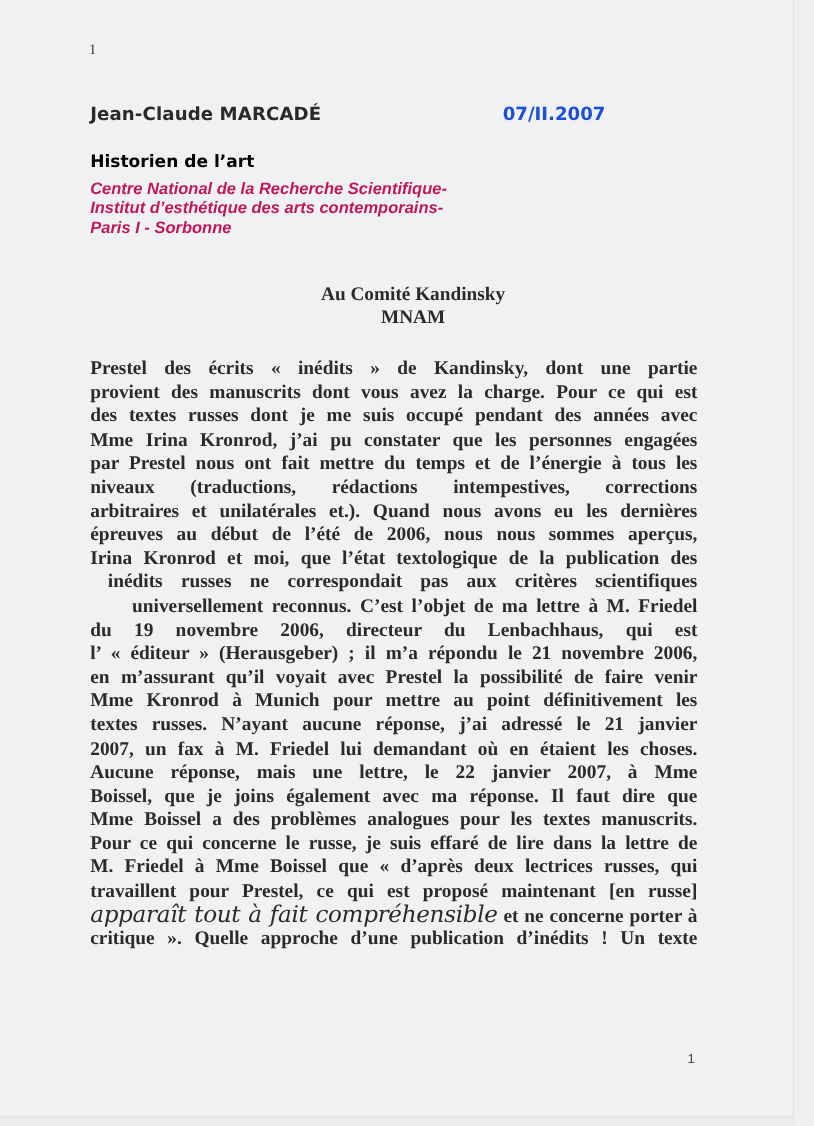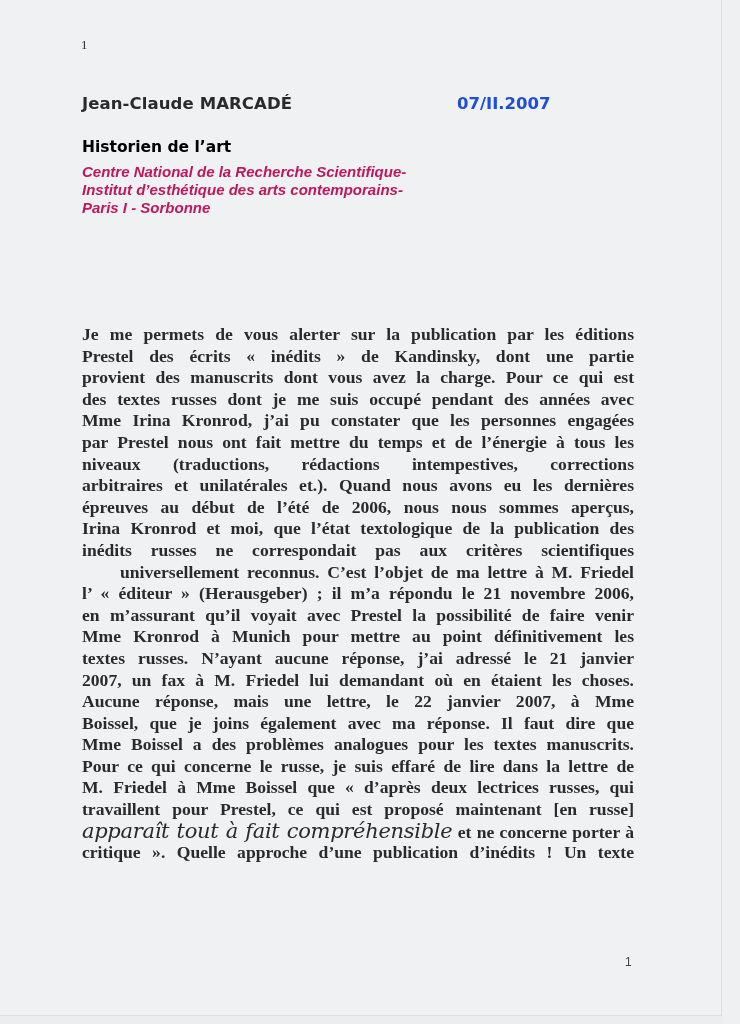--- a/index.html
+++ b/index.html
@@ -132,35 +132,39 @@
   <div class="author-name">Jean-Claude MARCADÉ</div>
   <div class="date">07/II.2007</div>
   <div class="author-title">Historien de l’art</div>
 
   <div class="affiliation">
     <div>Centre National de la Recherche Scientifique-</div>
     <div>Institut d’esthétique des arts contemporains-</div>
     <div>Paris I - Sorbonne</div>
   </div>
 
+  <div class="recipient">
+    <div>Au Comité Kandinsky</div>
+    <div>MNAM</div>
+  </div>
 
   <div class="body-text">
     <div id="body-lines">
-        <span class="line" style="display: block;"><span style="white-space: nowrap;">Je me permets de vous alerter sur la publication par les éditions</span></span>
         <span class="line" style="display: block;"><span style="white-space: nowrap;">Prestel des écrits « inédits » de Kandinsky, dont une partie</span></span>
         <span class="line" style="display: block;"><span style="white-space: nowrap;">provient des manuscrits dont vous avez la charge. Pour ce qui est</span></span>
         <span class="line" style="display: block;"><span style="white-space: nowrap;">des textes russes dont je me suis occupé pendant des années avec</span></span>
         <span class="line" style="display: block;"><span style="white-space: nowrap;">Mme Irina Kronrod, j’ai pu constater que les personnes engagées</span></span>
         <span class="line" style="display: block;"><span style="white-space: nowrap;">par Prestel nous ont fait mettre du temps et de l’énergie à tous les</span></span>
         <span class="line" style="display: block;"><span style="white-space: nowrap;">niveaux (traductions, rédactions intempestives, corrections</span></span>
         <span class="line" style="display: block;"><span style="white-space: nowrap;">arbitraires et unilatérales et.). Quand nous avons eu les dernières</span></span>
         <span class="line" style="display: block;"><span style="white-space: nowrap;">épreuves au début de l’été de 2006, nous nous sommes aperçus,</span></span>
         <span class="line" style="display: block;"><span style="white-space: nowrap;">Irina Kronrod et moi, que l’état textologique de la publication des</span></span>
-        <span class="line" style="display: block;"><span style="white-space: nowrap;">inédits russes ne correspondait pas aux critères scientifiques</span></span>
+        <span class="line" style="display: block; margin-left: 16px;"><span style="white-space: nowrap;">inédits russes ne correspondait pas aux critères scientifiques</span></span>
         <span class="line" style="display: block;"><span style="white-space: nowrap; margin-left: 38px;">universellement reconnus. C’est l’objet de ma lettre à M. Friedel</span></span>
+        <span class="line" style="display: block;"><span style="white-space: nowrap;">du 19 novembre 2006, directeur du Lenbachhaus, qui est</span></span>
         <span class="line" style="display: block;"><span style="white-space: nowrap;">l’ « éditeur » (Herausgeber) ; il m’a répondu le 21 novembre 2006,</span></span>
         <span class="line" style="display: block;"><span style="white-space: nowrap;">en m’assurant qu’il voyait avec Prestel la possibilité de faire venir</span></span>
         <span class="line" style="display: block;"><span style="white-space: nowrap;">Mme Kronrod à Munich pour mettre au point définitivement les</span></span>
         <span class="line" style="display: block;"><span style="white-space: nowrap;">textes russes. N’ayant aucune réponse, j’ai adressé le 21 janvier</span></span>
         <span class="line" style="display: block;"><span style="white-space: nowrap;">2007, un fax à M. Friedel lui demandant où en étaient les choses.</span></span>
         <span class="line" style="display: block;"><span style="white-space: nowrap;">Aucune réponse, mais une lettre, le 22 janvier 2007, à Mme</span></span>
         <span class="line" style="display: block;"><span style="white-space: nowrap;">Boissel, que je joins également avec ma réponse. Il faut dire que</span></span>
         <span class="line" style="display: block;"><span style="white-space: nowrap;">Mme Boissel a des problèmes analogues pour les textes manuscrits.</span></span>
         <span class="line" style="display: block;"><span style="white-space: nowrap;">Pour ce qui concerne le russe, je suis effaré de lire dans la lettre de</span></span>
         <span class="line" style="display: block;"><span style="white-space: nowrap;">M. Friedel à Mme Boissel  que « d’après deux lectrices russes, qui</span></span>

